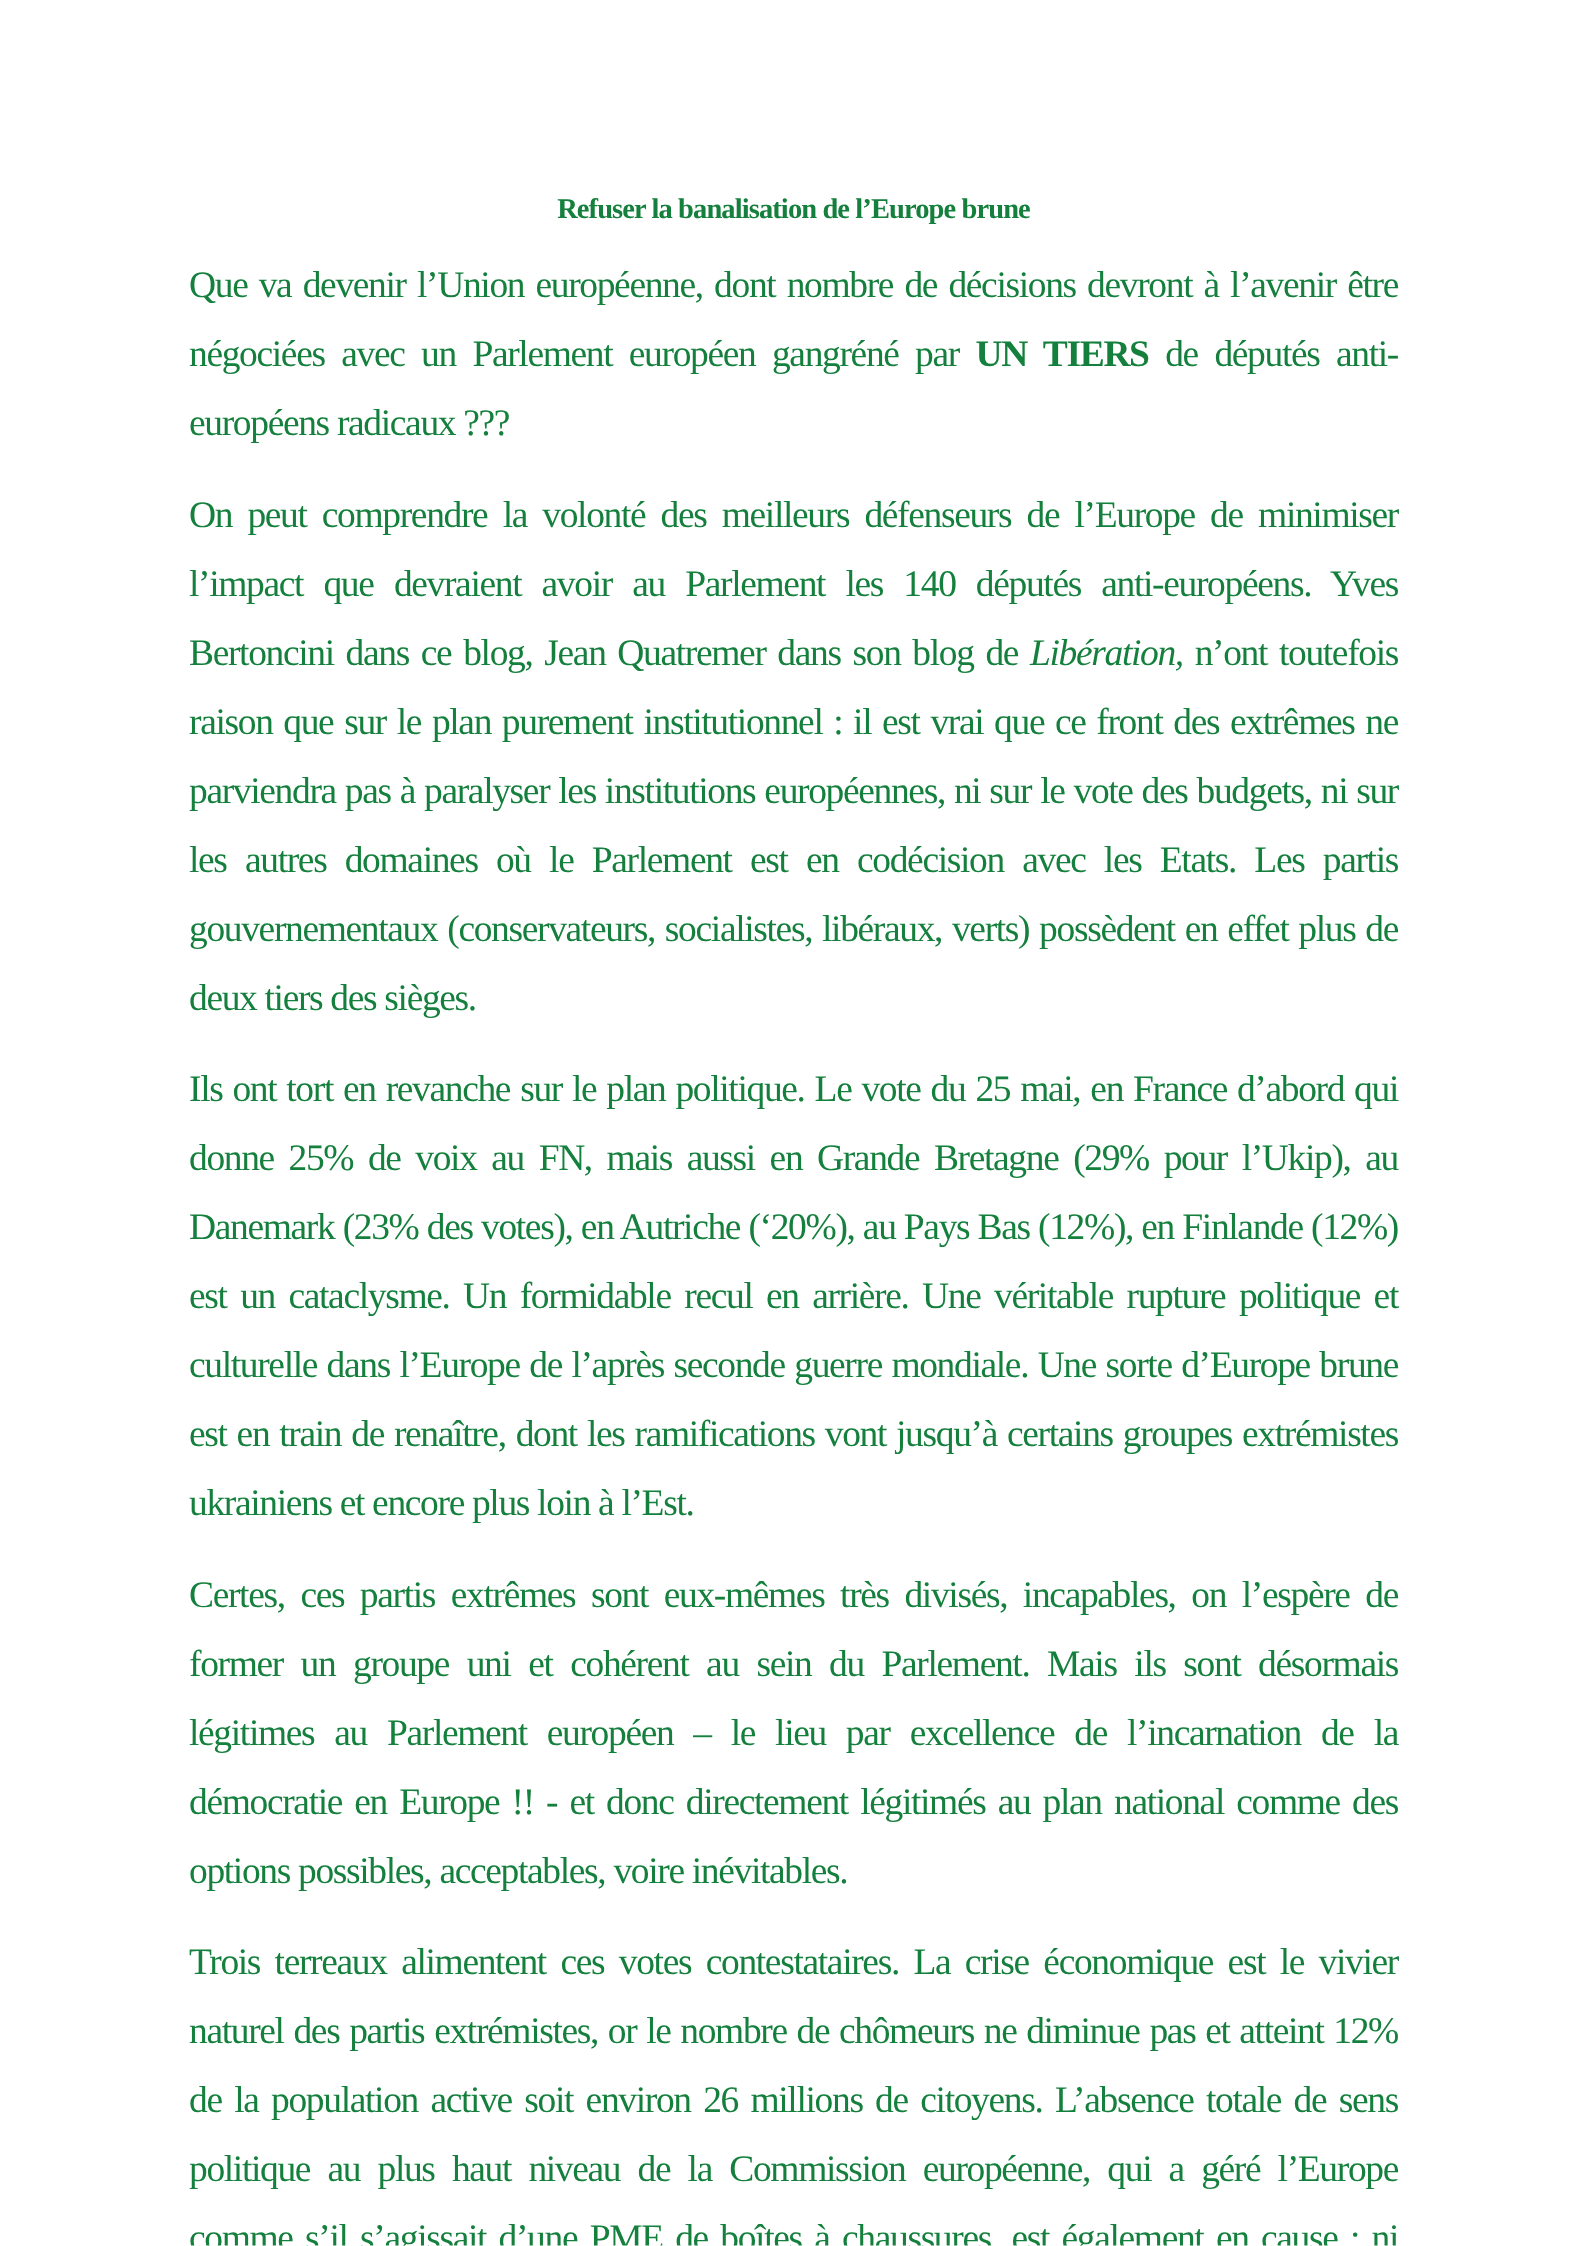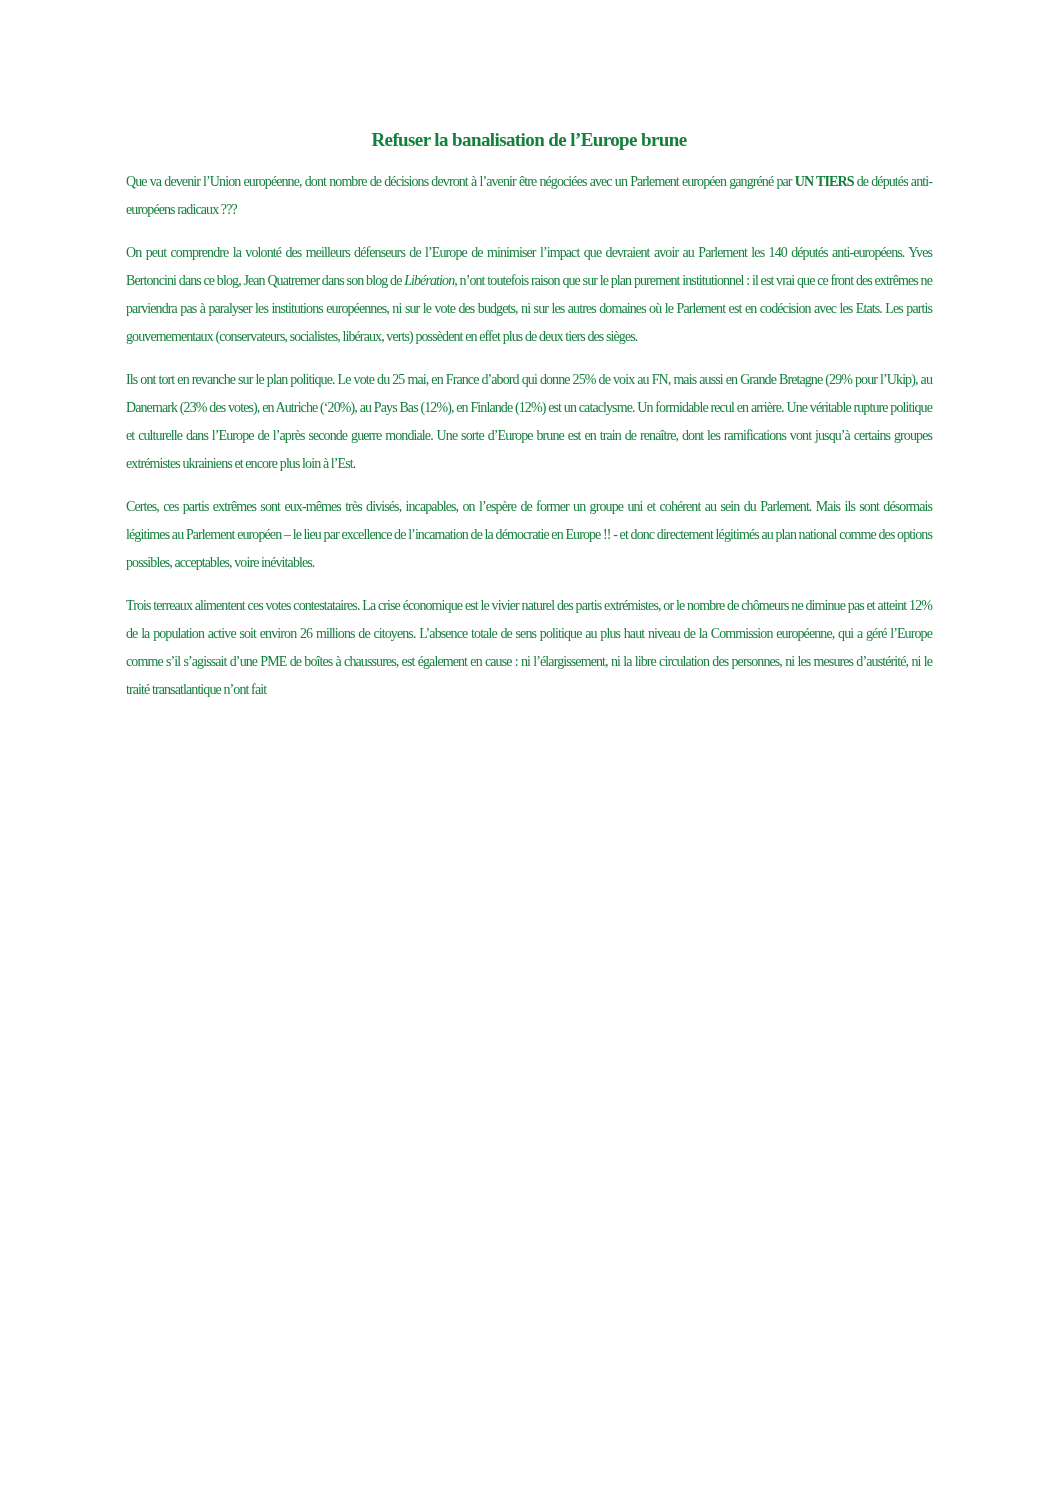--- a/index.html
+++ b/index.html
@@ -7,21 +7,21 @@
     .page {
       position: absolute; left: 126px; top: 126px; width: 806px;
       font-family: Liberation Serif, serif;
       color: #15803d;
     }
     .title {
       text-align: center; font-weight: bold; font-size: 19px;
       letter-spacing: -0.6px; margin: 0 0 14px 0; line-height: 28px;
     }
     p.para {
-      margin: 0 0 15px 0; font-size: 14px; line-height: 28px;
+      margin: 0 0 15px 0; font-size: 25px; line-height: 46px;
       text-align: justify; letter-spacing: -0.9px; word-spacing: 0px;
     }
     .p1 { margin-top: 0; }
   </style>
 </head>
 <body>
 
 <div class="page">
   <div class="title">Refuser la banalisation de l’Europe brune</div>
 

